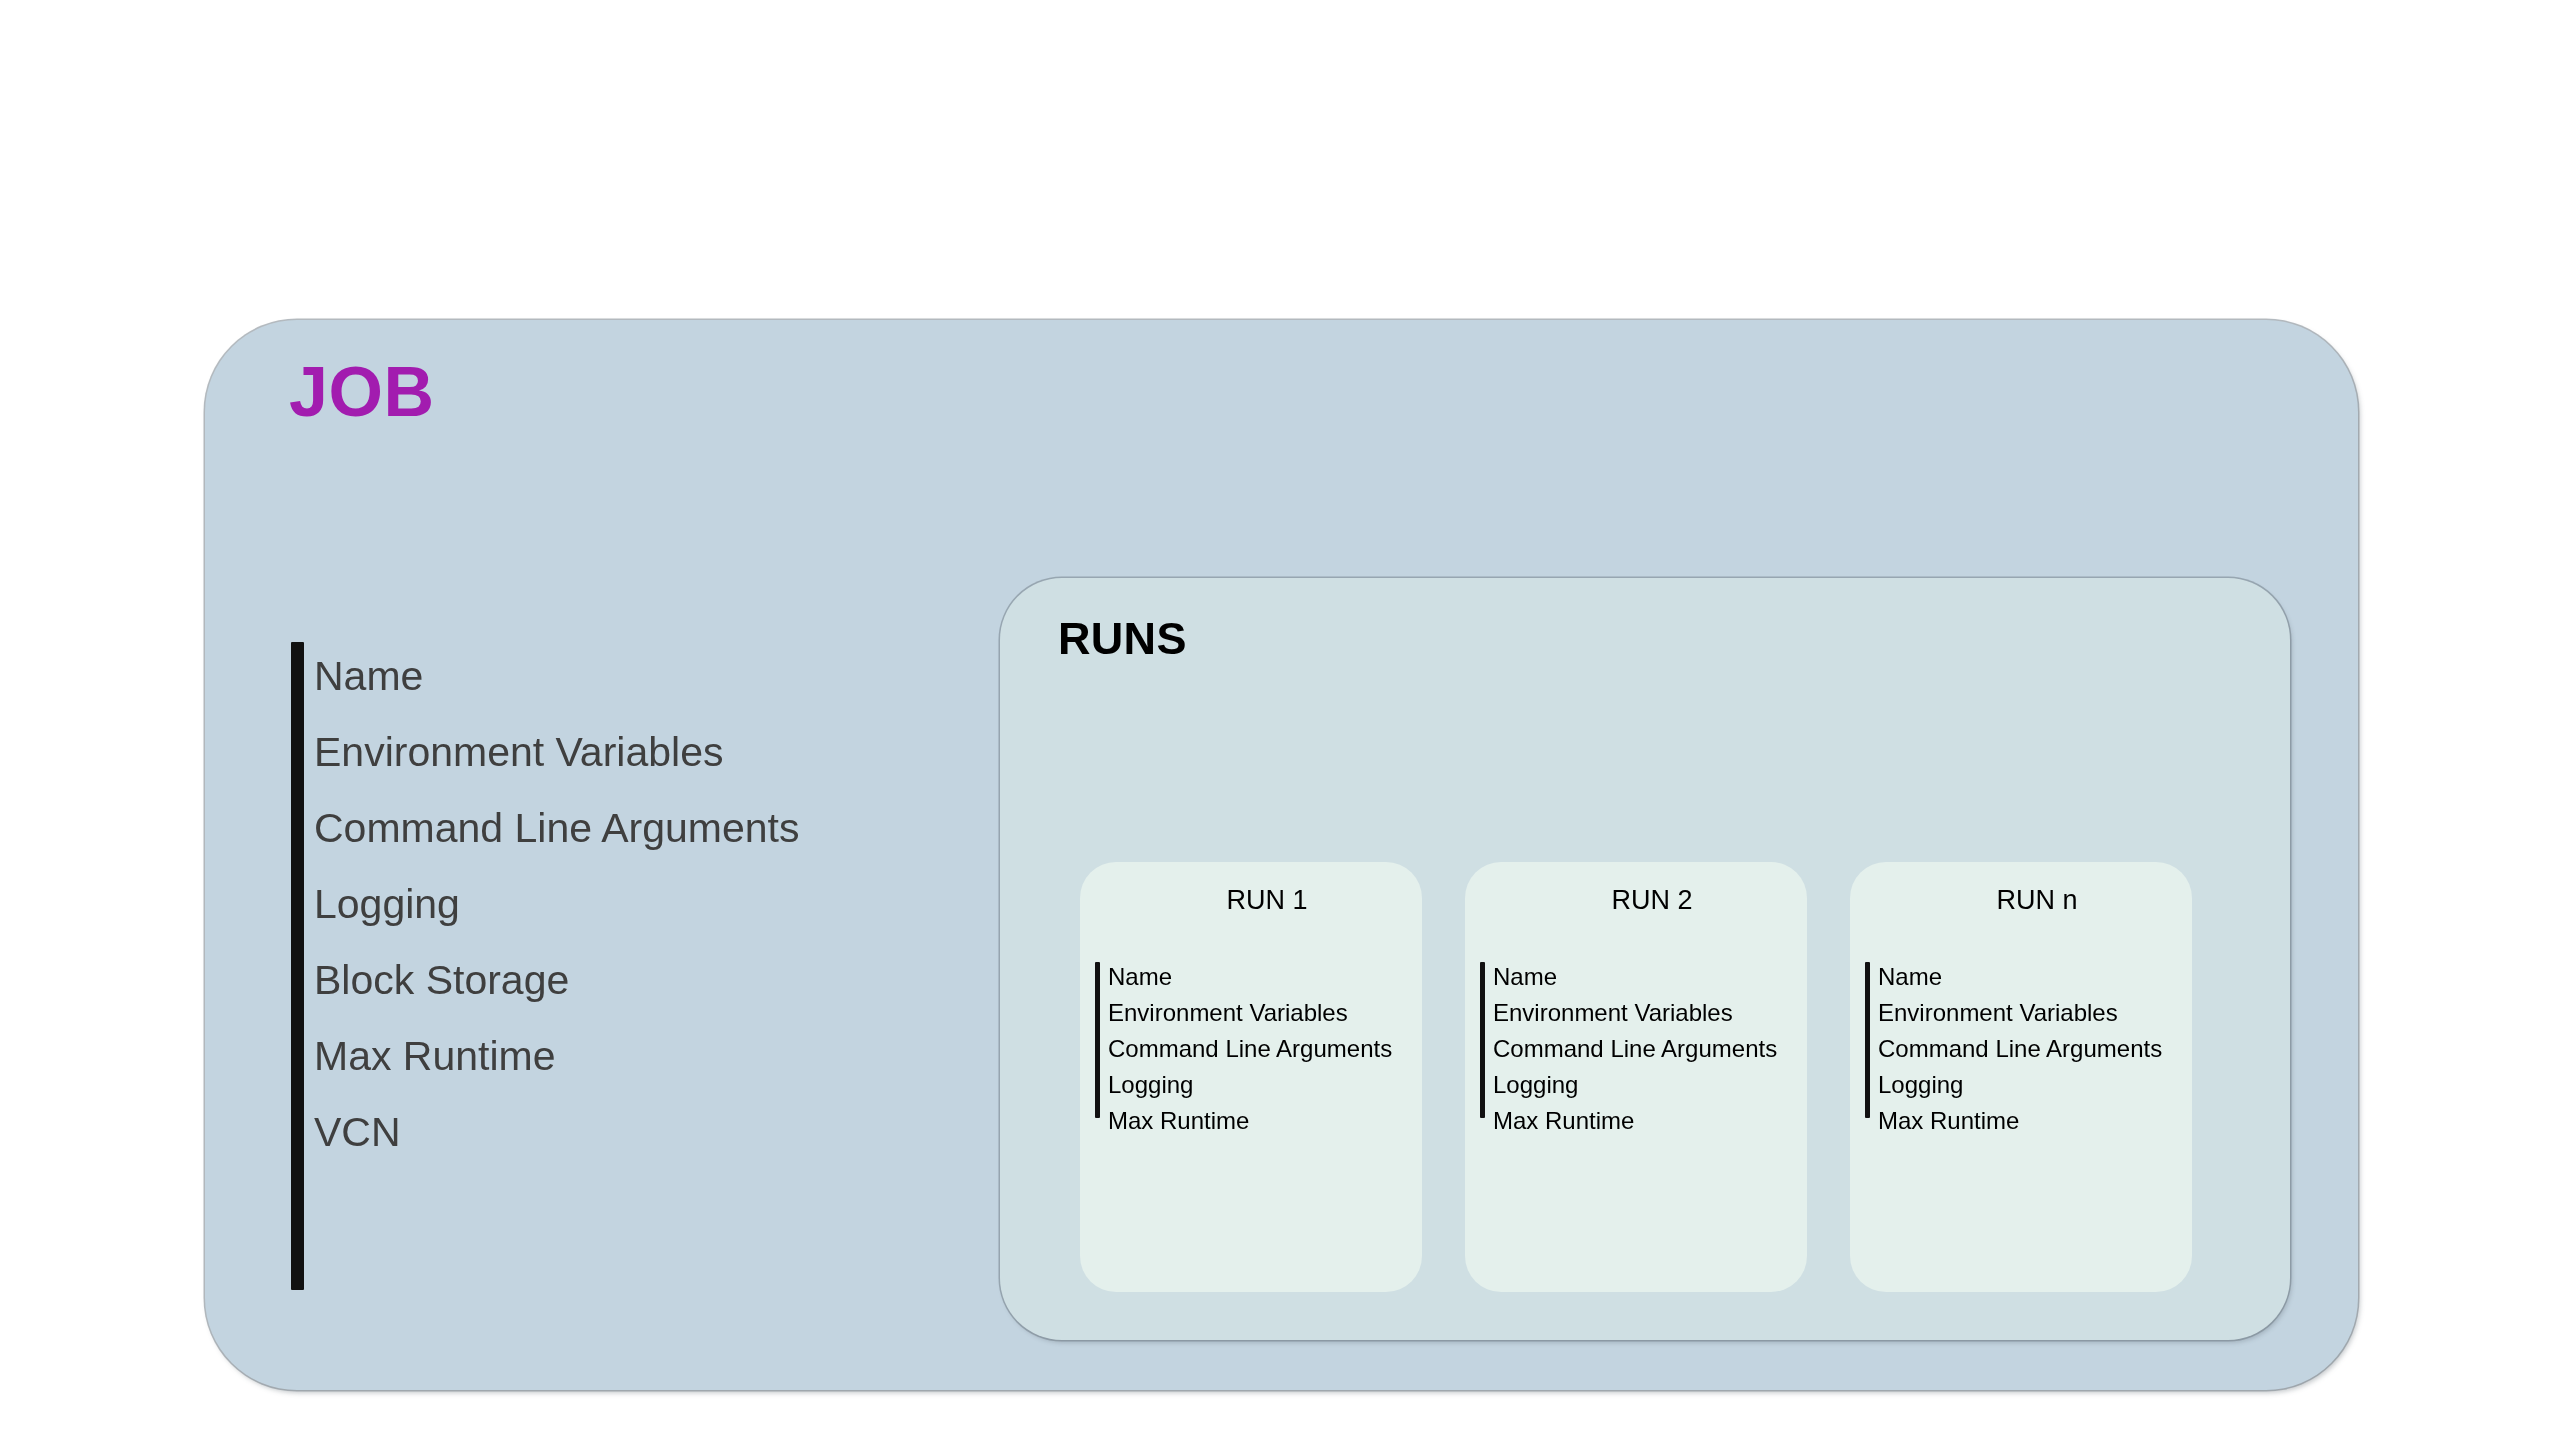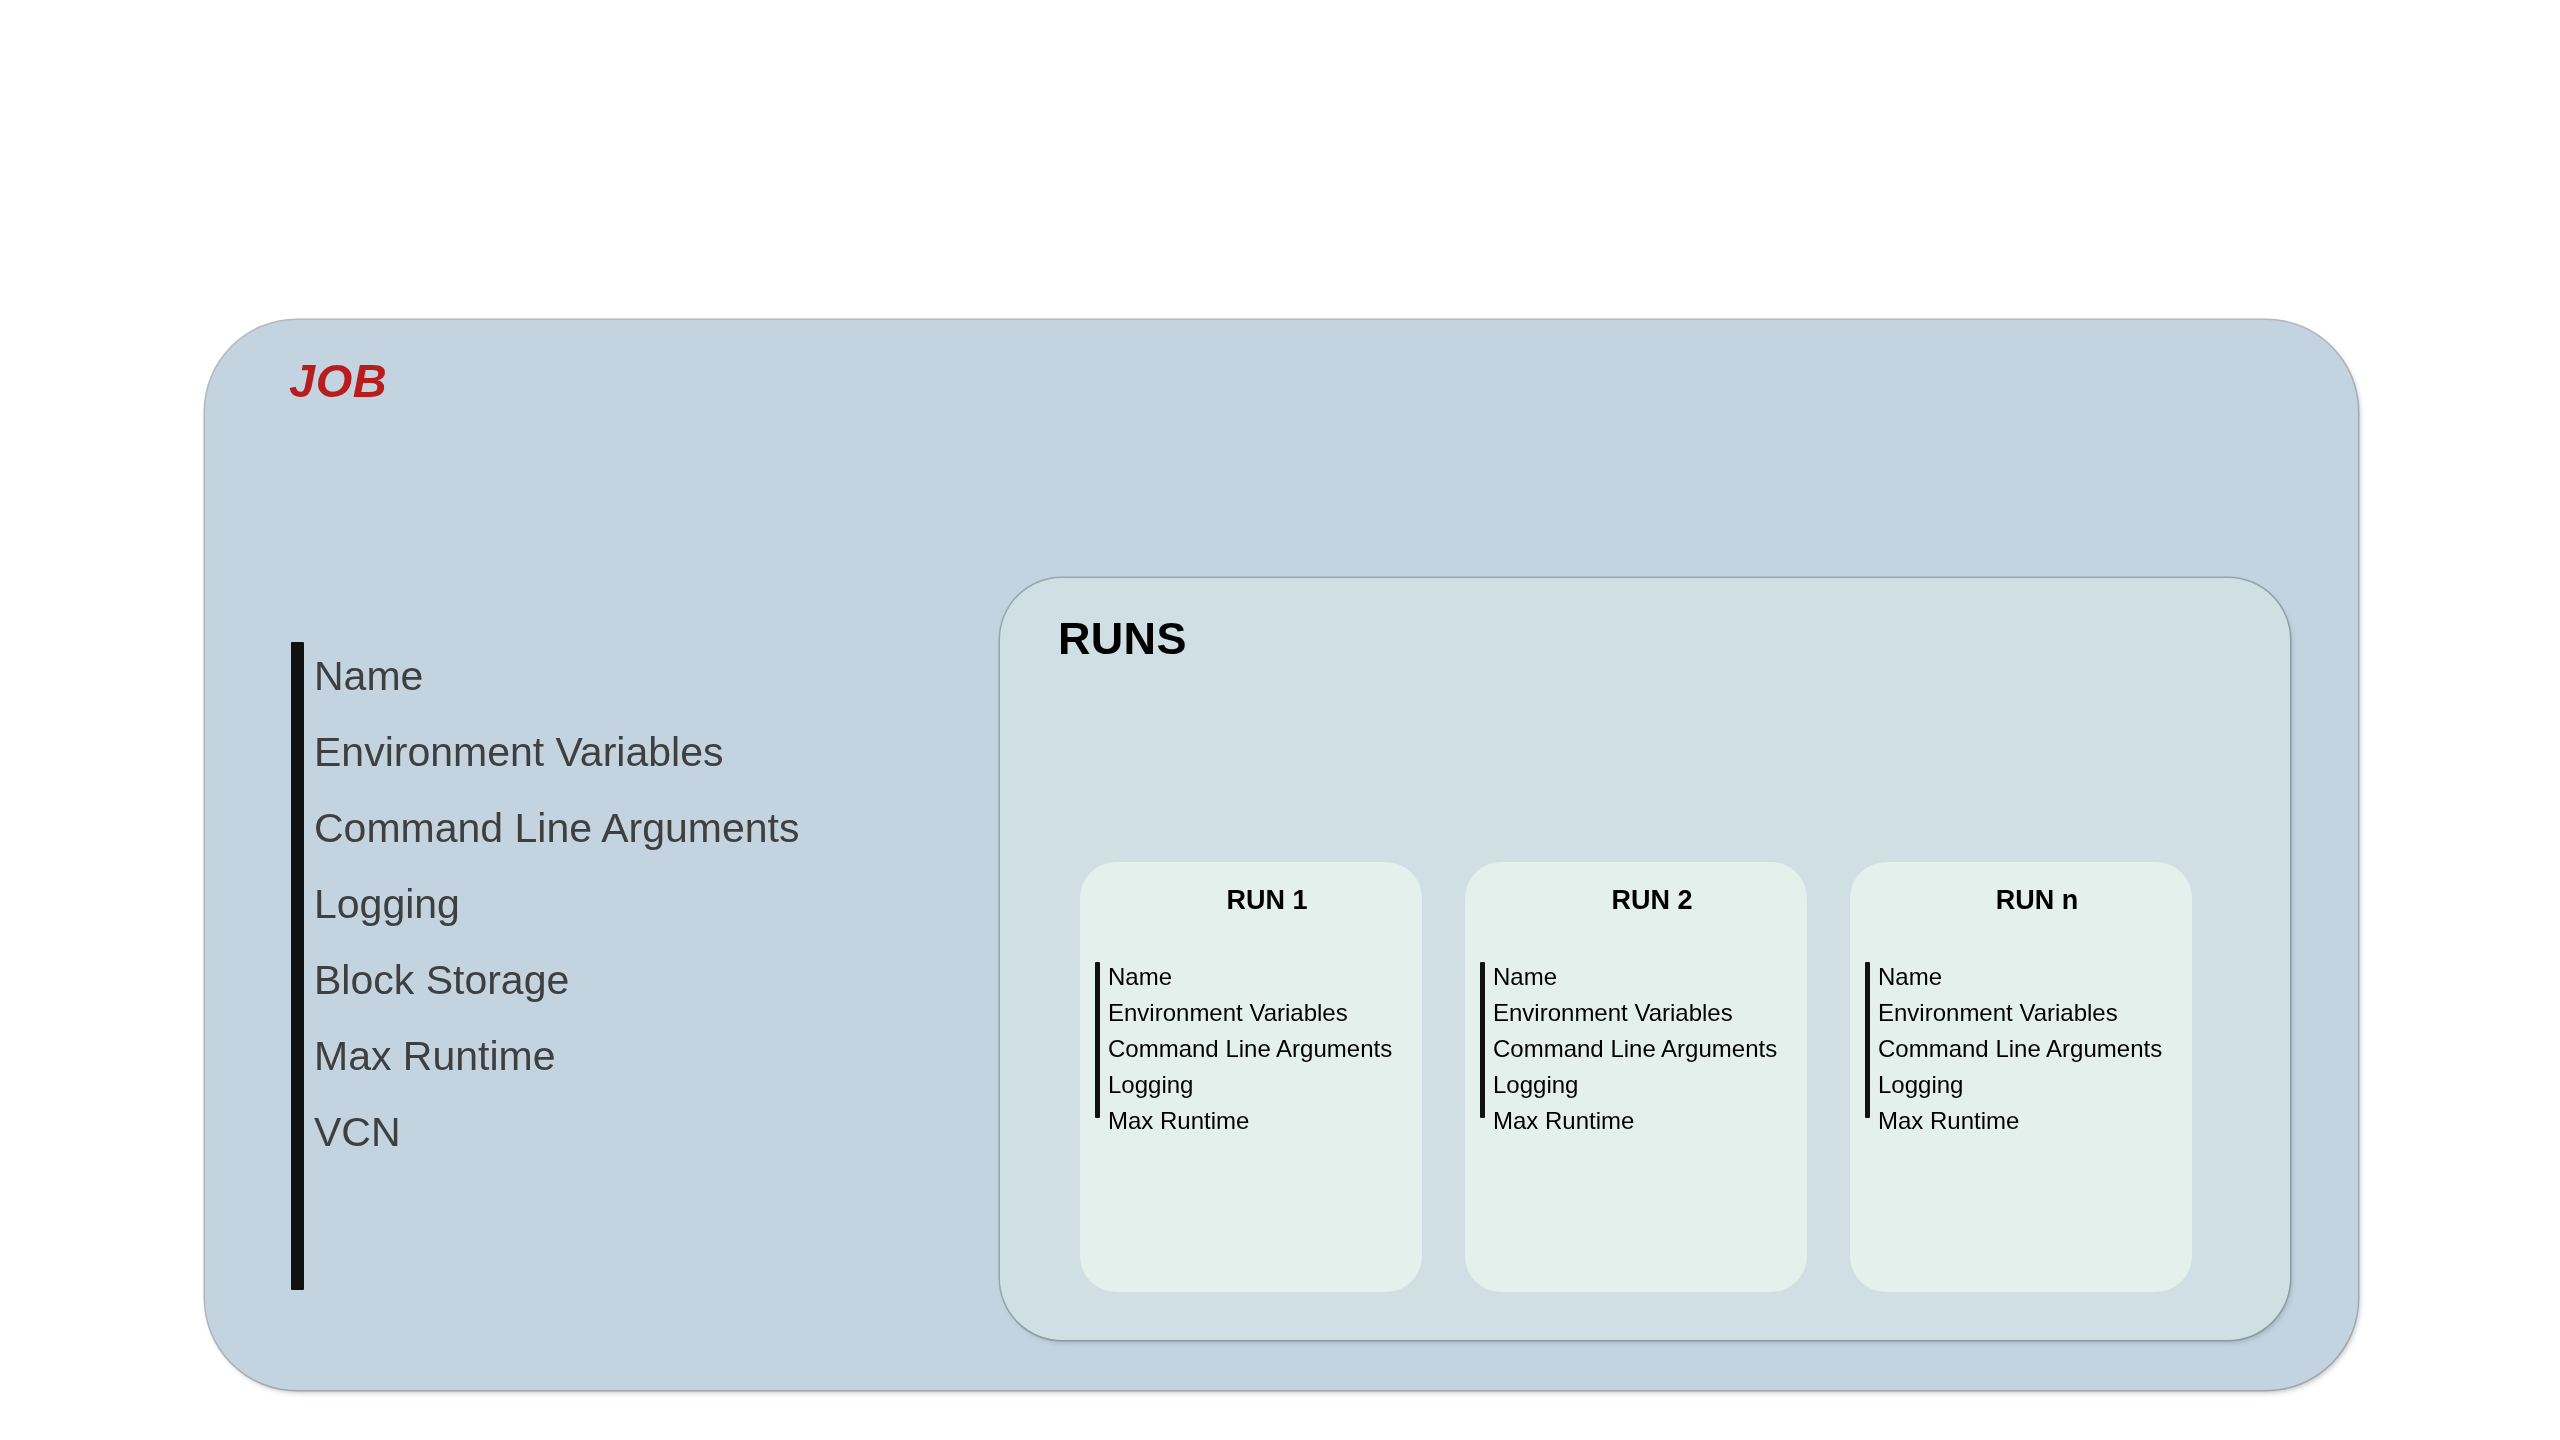--- a/index.html
+++ b/index.html
@@ -35,27 +35,26 @@
     box-shadow:
       0 0 0 1.5px rgba(120, 132, 140, 0.55),
       2px 3px 5px rgba(90, 100, 110, 0.35);
     box-sizing: border-box;
   }
 
   .job-title {
     position: absolute;
     left: 84px;
     top: 37px;
-    font-size: 47px;
+    font-size: 70px;
     font-weight: bold;
-    color: #b91c1c;
+    color: #a21caf;
     letter-spacing: 0.5px;
     line-height: 1;
     white-space: nowrap;
-    font-style: italic;
   }
 
   
   .job-list {
     position: absolute;
     left: 86px;
     top: 318px;
     width: 640px;
   }
   .job-list .vbar {
@@ -130,21 +129,21 @@
     box-sizing: border-box;
   }
 
   .run-card .run-title {
     position: absolute;
     left: 0;
     right: 0;
     top: 25px;
     text-align: center;
     font-size: 27px;
-    font-weight: bold;
+    font-weight: normal;
     color: #000000;
     line-height: 1;
     white-space: nowrap;
     margin-left: 32px;
   }
 
   .run-card .card-list {
     position: absolute;
     left: 15px;
     top: 97px;

